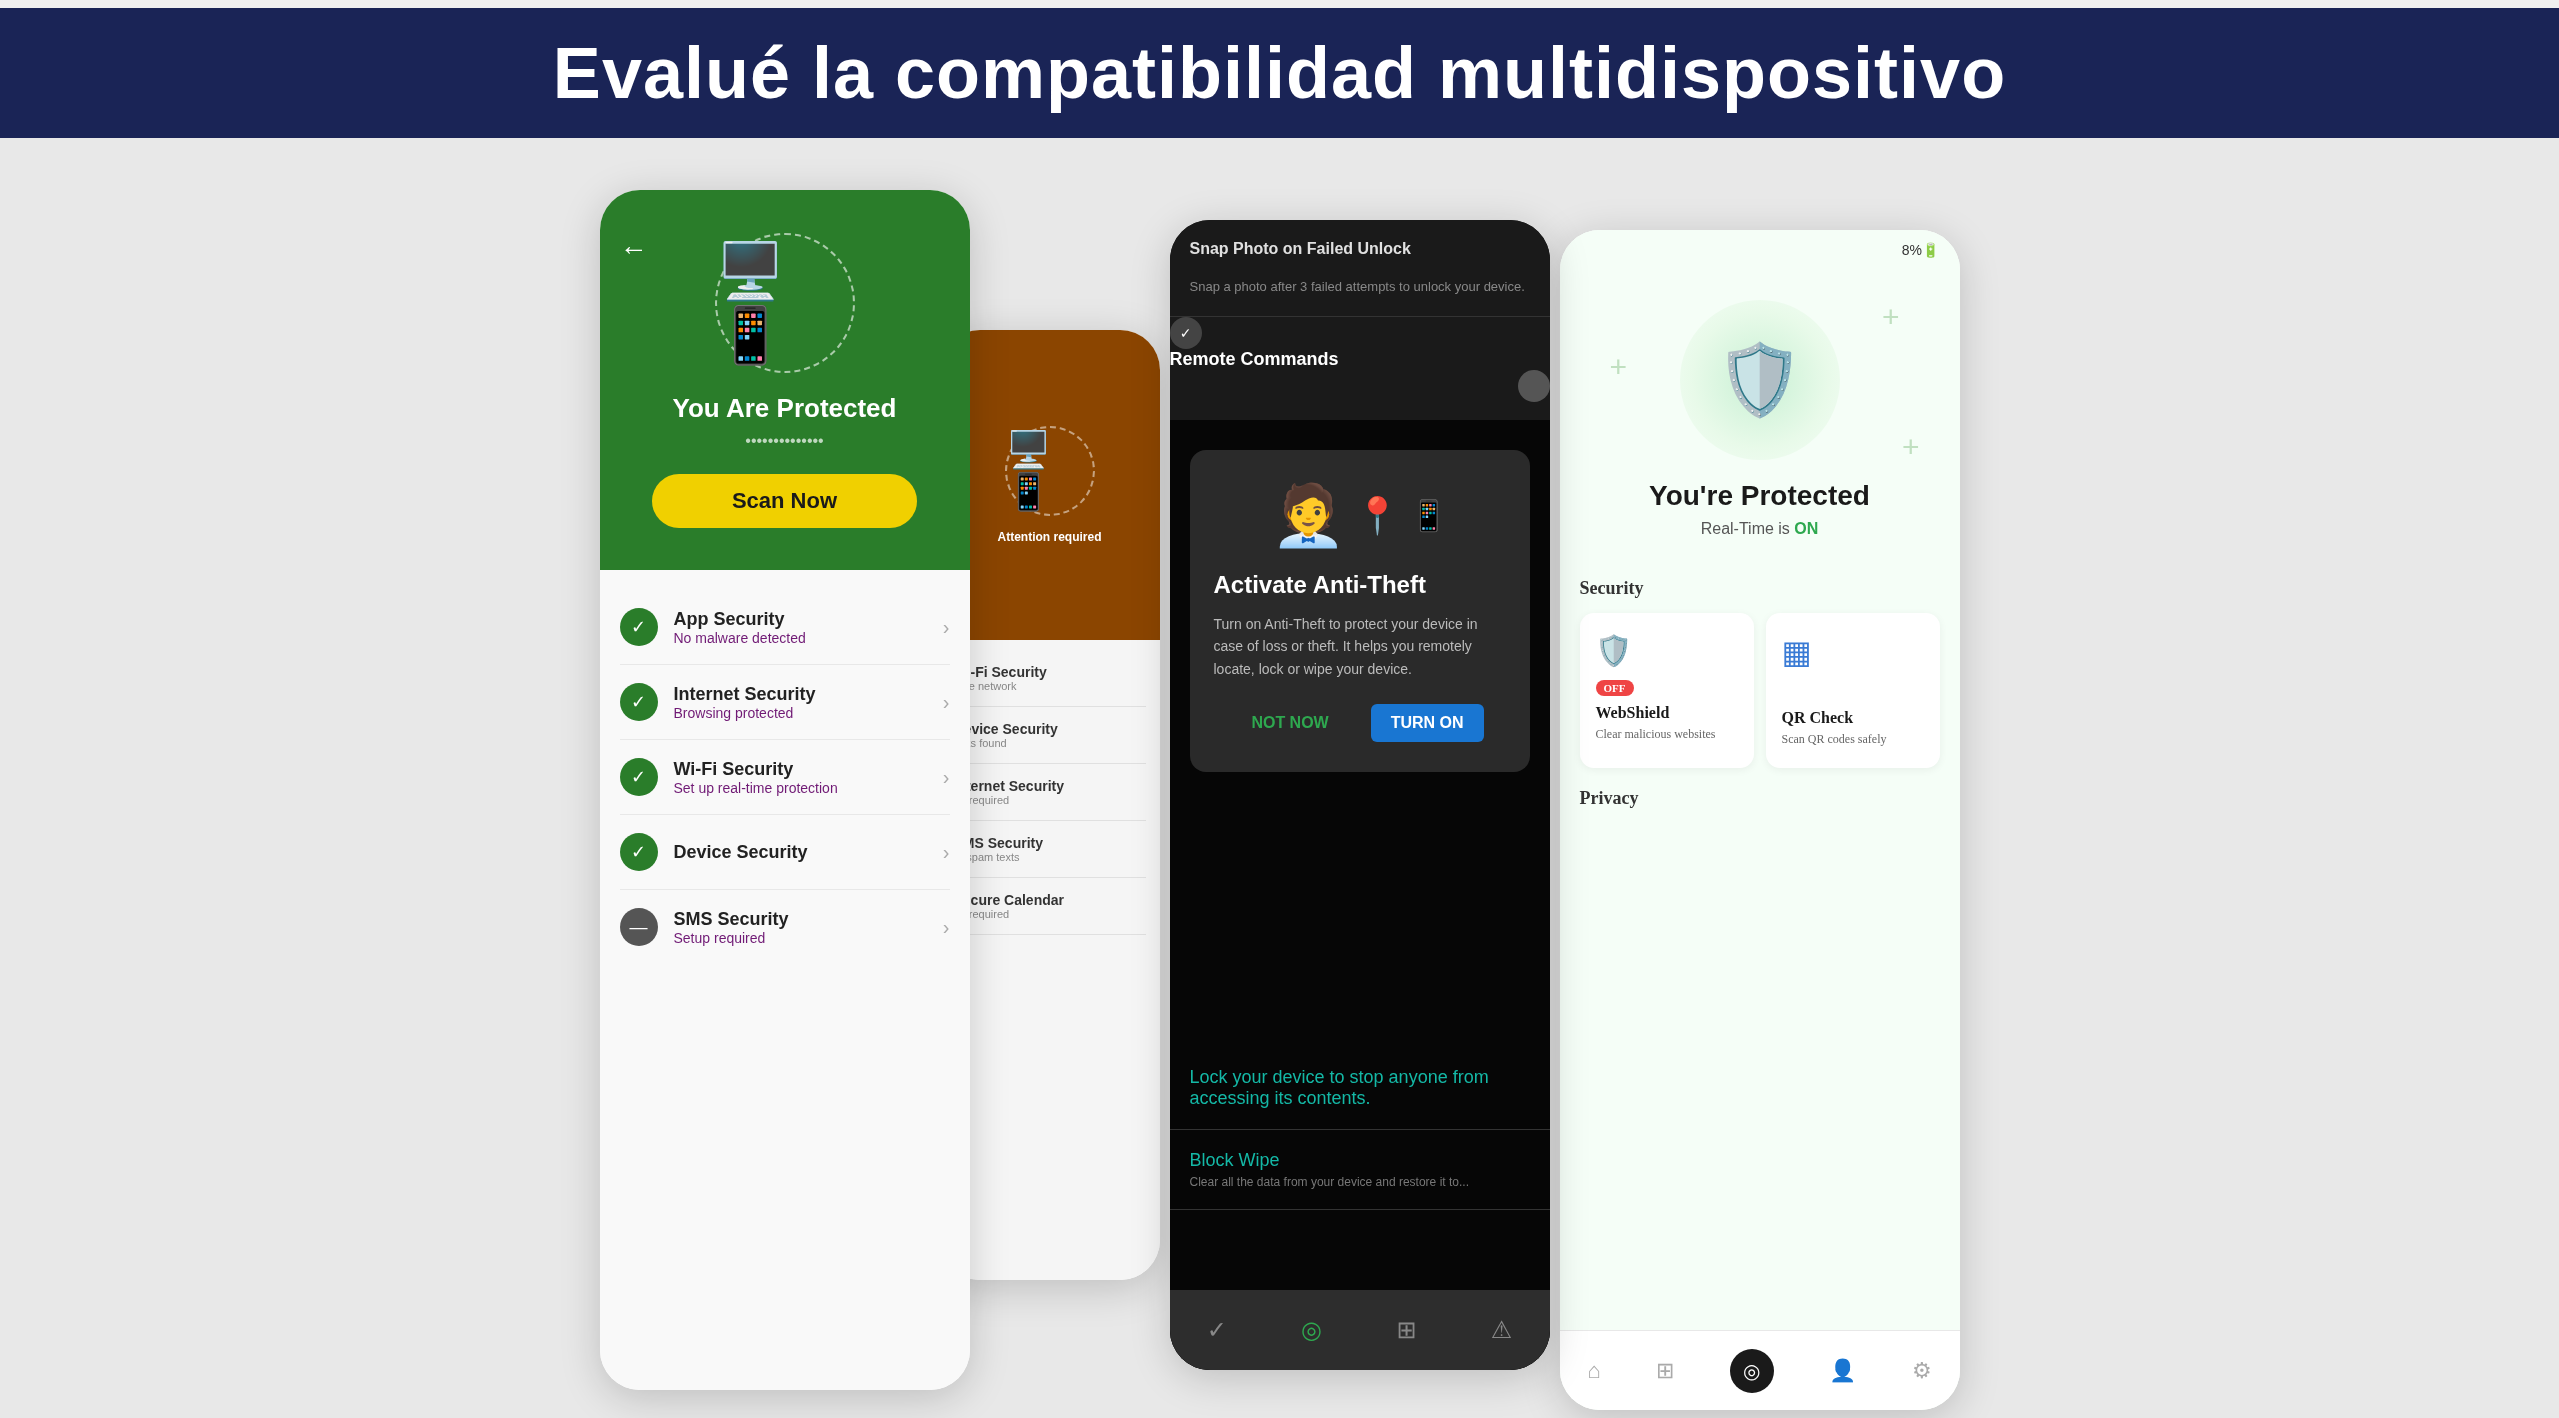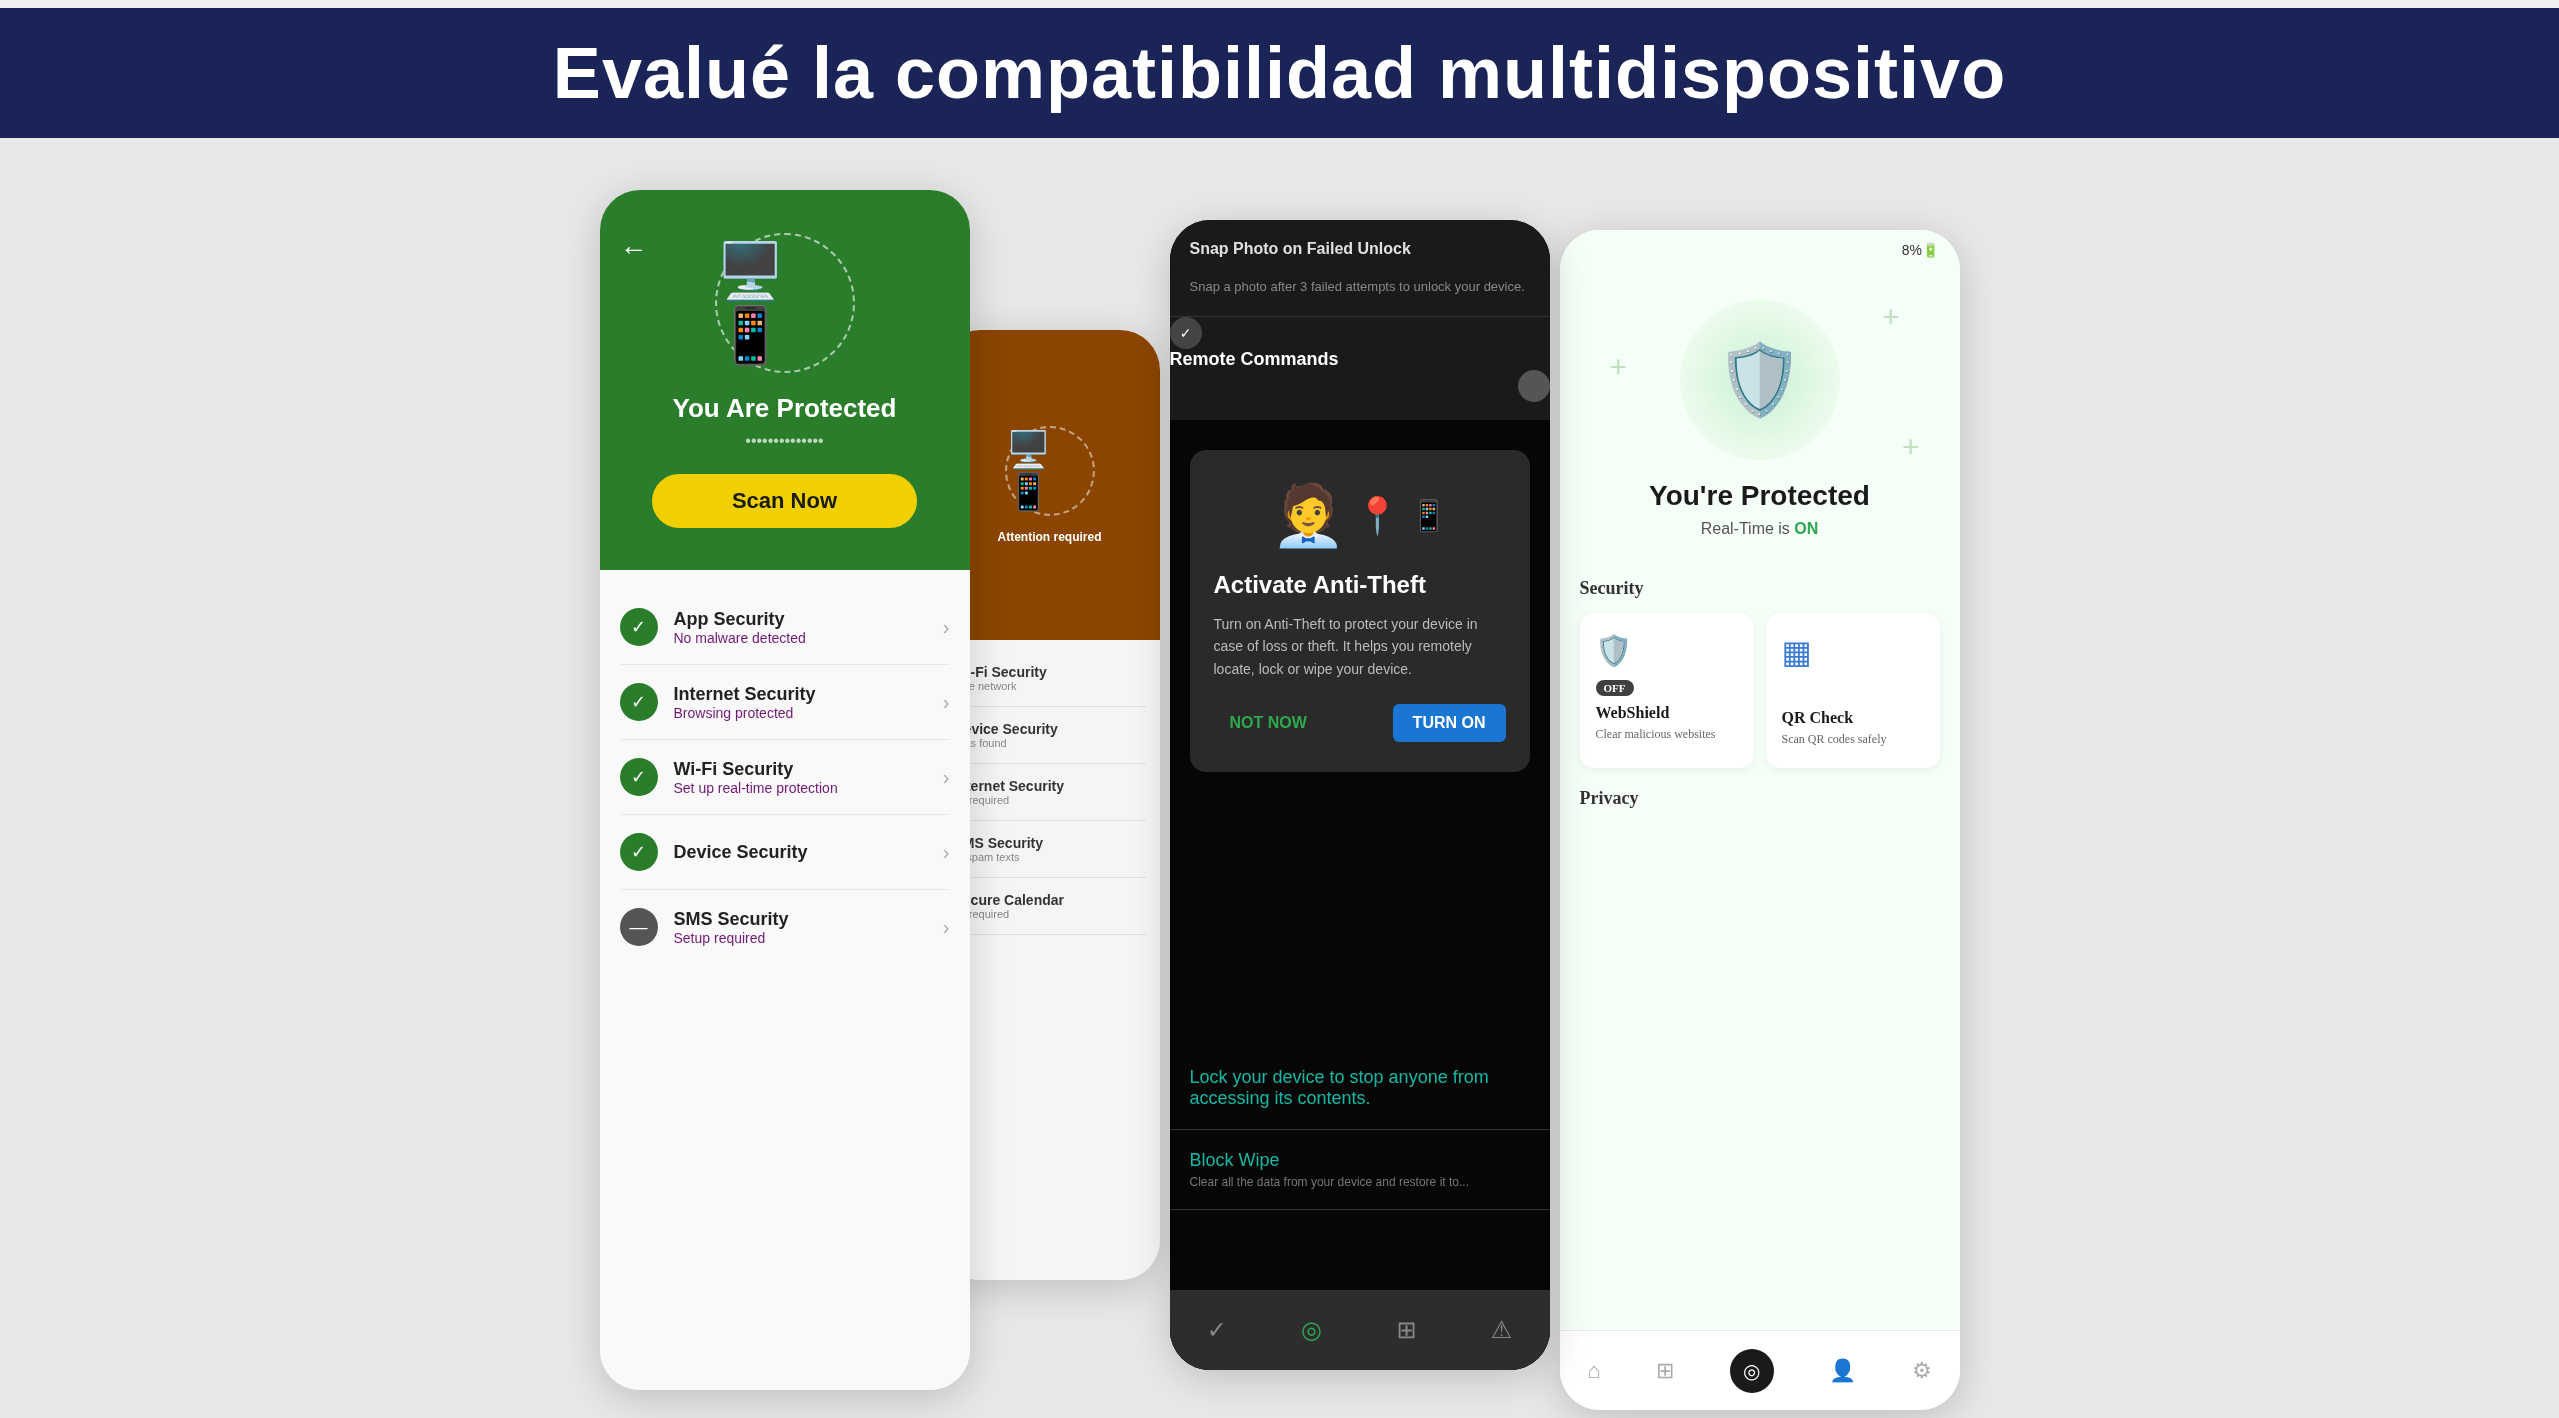--- a/index.html
+++ b/index.html
@@ -368,21 +368,21 @@
     .dialog-body {
       font-size: 14px;
       color: #bbb;
       line-height: 1.6;
       margin-bottom: 24px;
     }
 
     .dialog-buttons {
       display: flex;
       gap: 26px;
-      justify-content: space-between;
+      justify-content: center;
     }
 
     .btn-not-now {
       background: transparent;
       border: none;
       color: #2ea84f;
       font-size: 16px;
       font-weight: 600;
       cursor: pointer;
       padding: 10px 16px;
@@ -524,21 +524,21 @@
       box-shadow: 0 2px 8px rgba(0,0,0,0.06);
     }
 
     .ph4-card-icon {
       font-size: 30px;
       margin-bottom: 10px;
     }
 
     .ph4-card-badge {
       display: inline-block;
-      background: #404040;
+      background: #ef4444;
       color: white;
       font-size: 11px;
       font-weight: 700;
       padding: 2px 8px;
       border-radius: 10px;
       margin-bottom: 8px;
     }
 
     .ph4-card-title {
       font-size: 16px;

